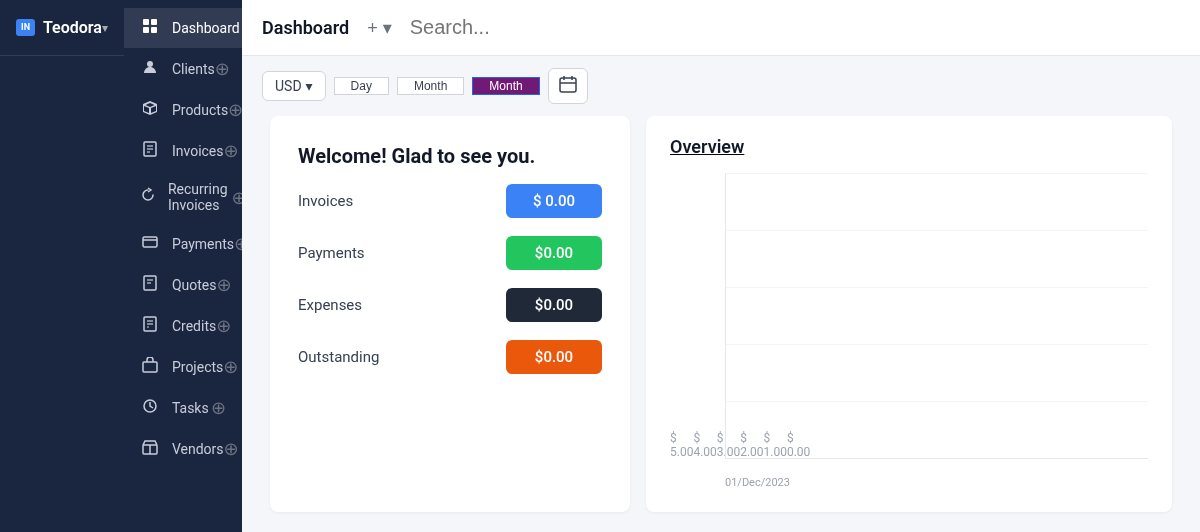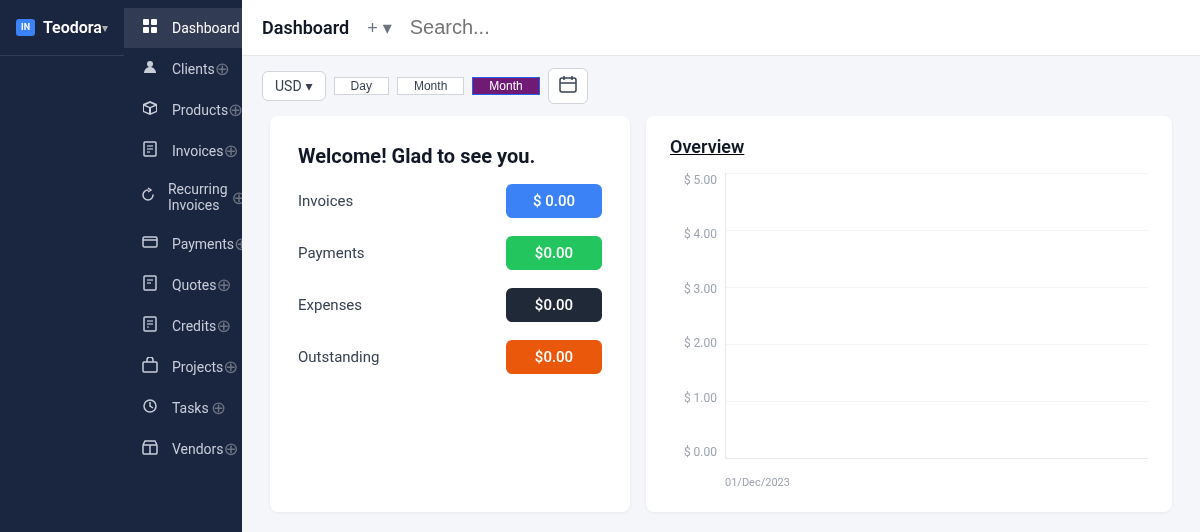--- a/index.html
+++ b/index.html
@@ -250,21 +250,21 @@
       position: relative;
       height: calc(100% - 40px);
     }
     .chart-y-axis {
       position: absolute;
       left: 0;
       top: 0;
       bottom: 30px;
       width: 55px;
       display: flex;
-      flex-direction: column;
+      flex-direction: row;
       justify-content: space-between;
       align-items: flex-end;
       padding-right: 8px;
     }
     .y-label {
       font-size: 12px;
       color: #9ca3af;
     }
     .chart-plot {
       position: absolute;

